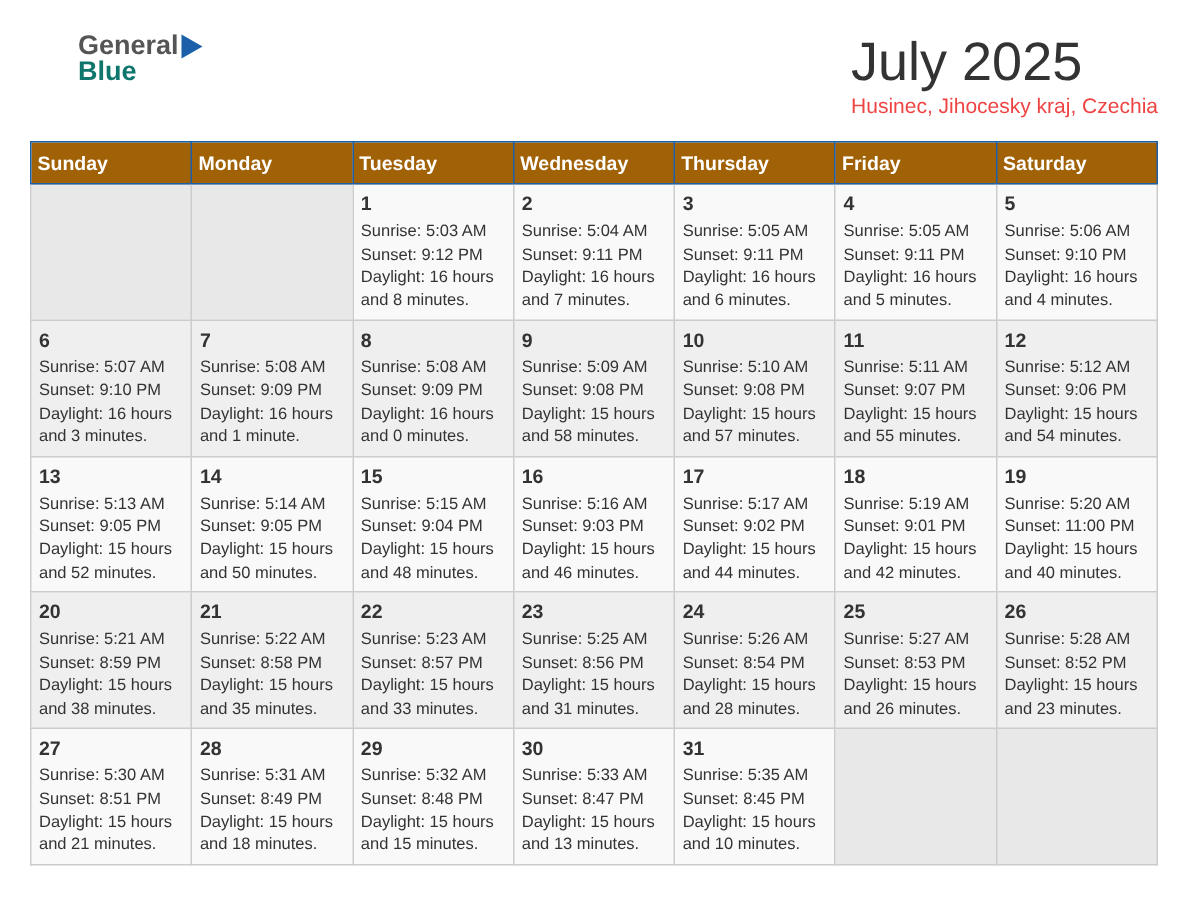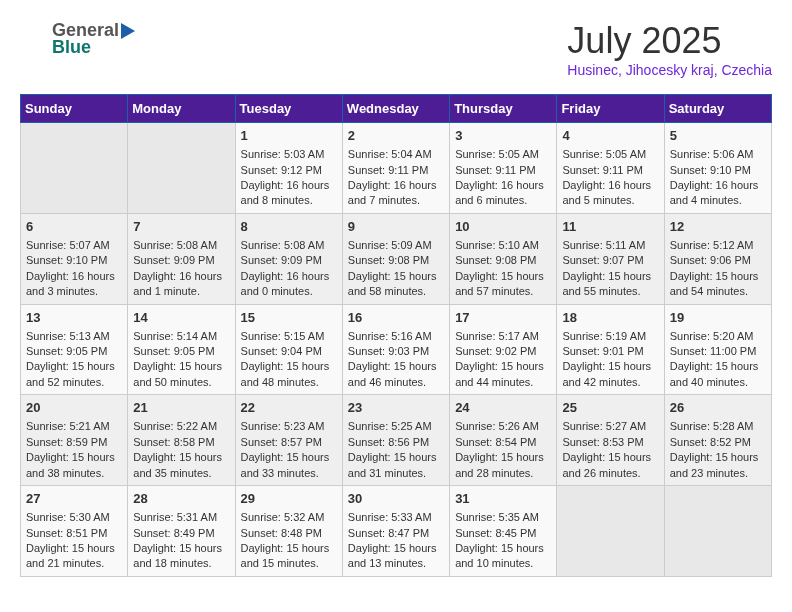--- a/index.html
+++ b/index.html
@@ -35,29 +35,29 @@
     .title-area {
       text-align: left;
     }
     .month-title {
       font-size: 36px;
       color: #333;
       font-weight: normal;
     }
     .location {
       font-size: 14px;
-      color: #6d28d9;
+      color: #ef4444;
     }
     table {
       width: 100%;
       border-collapse: collapse;
       table-layout: fixed;
     }
     thead tr th {
-      background-color: #4c1d95;
+      background-color: #a16207;
       color: #fff;
       padding: 6px 4px;
       font-size: 13px;
       text-align: left;
       font-weight: bold;
       border: 1px solid #1a5fa8;
     }
     tbody tr td {
       border: 1px solid #ccc;
       vertical-align: top;

